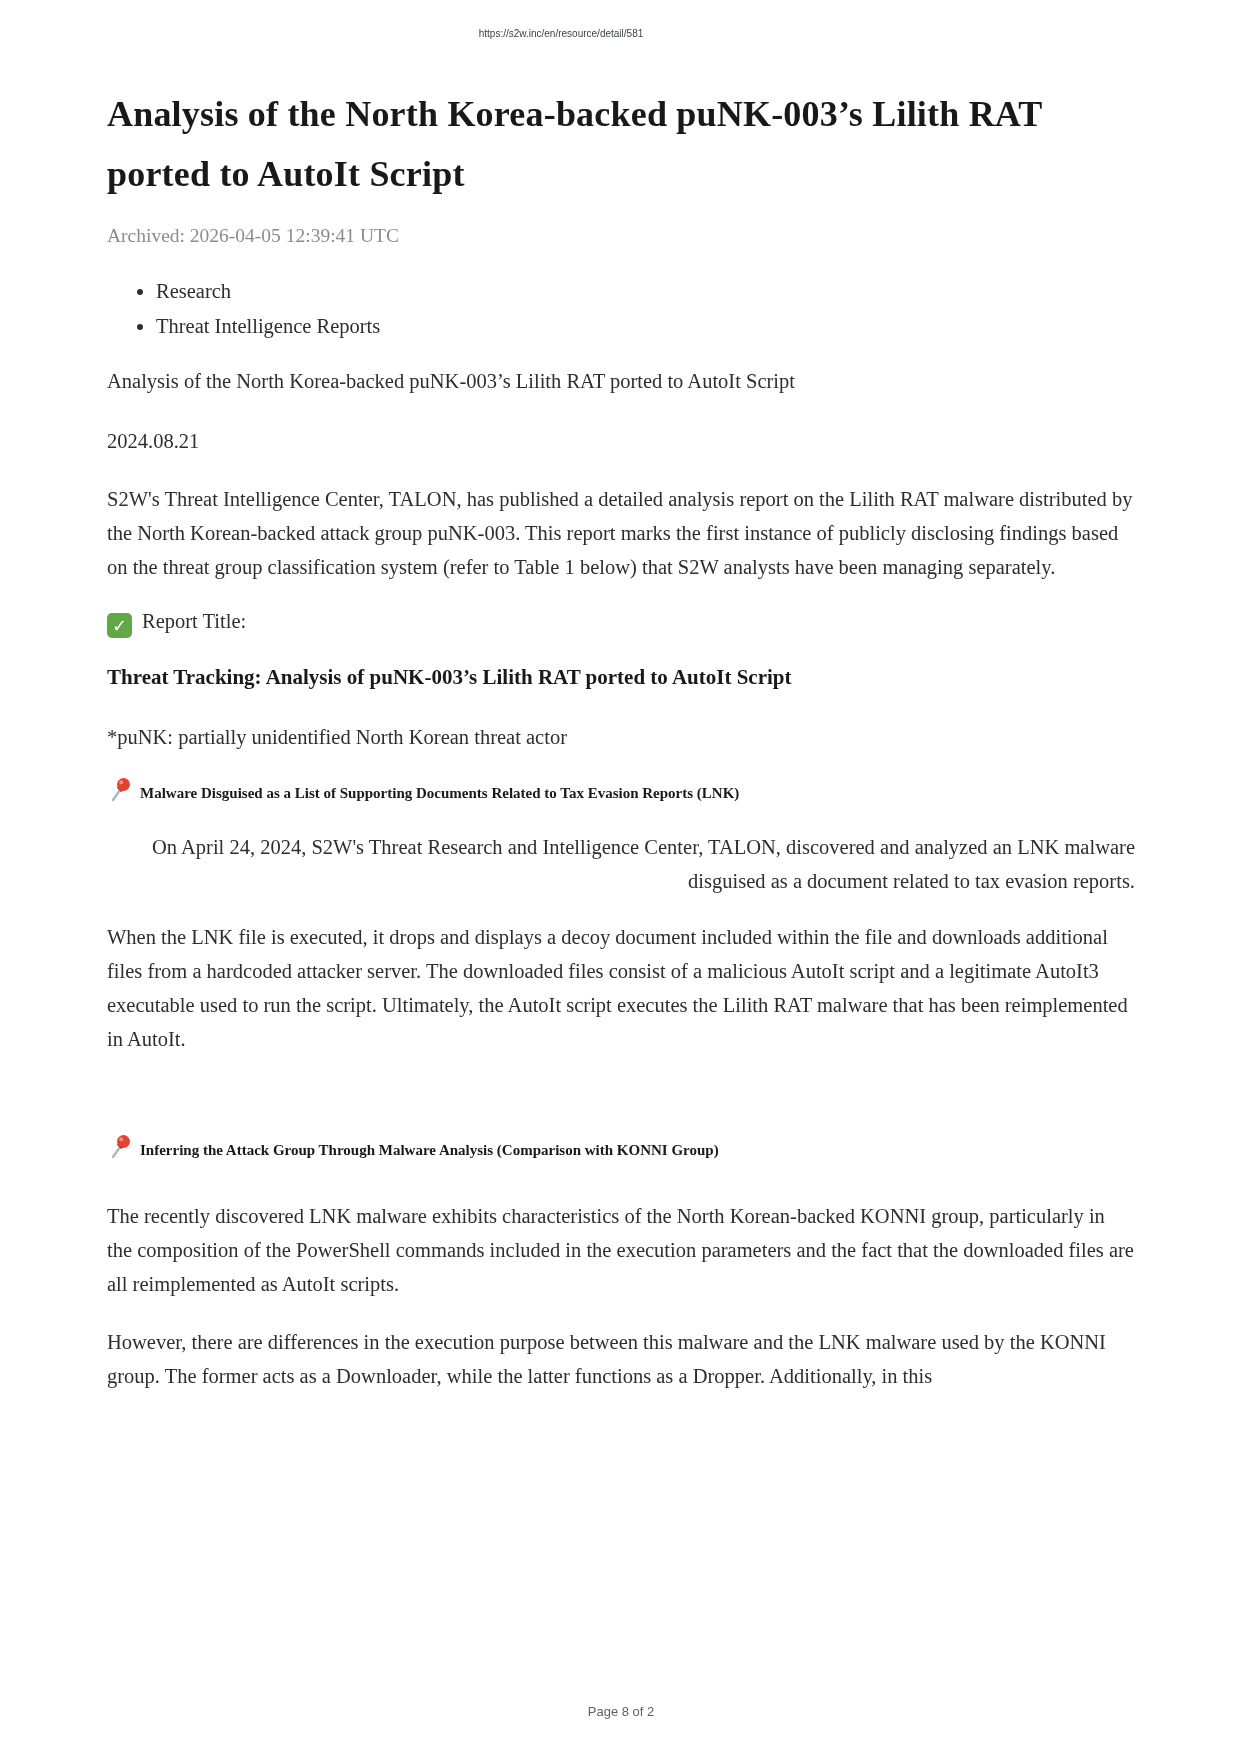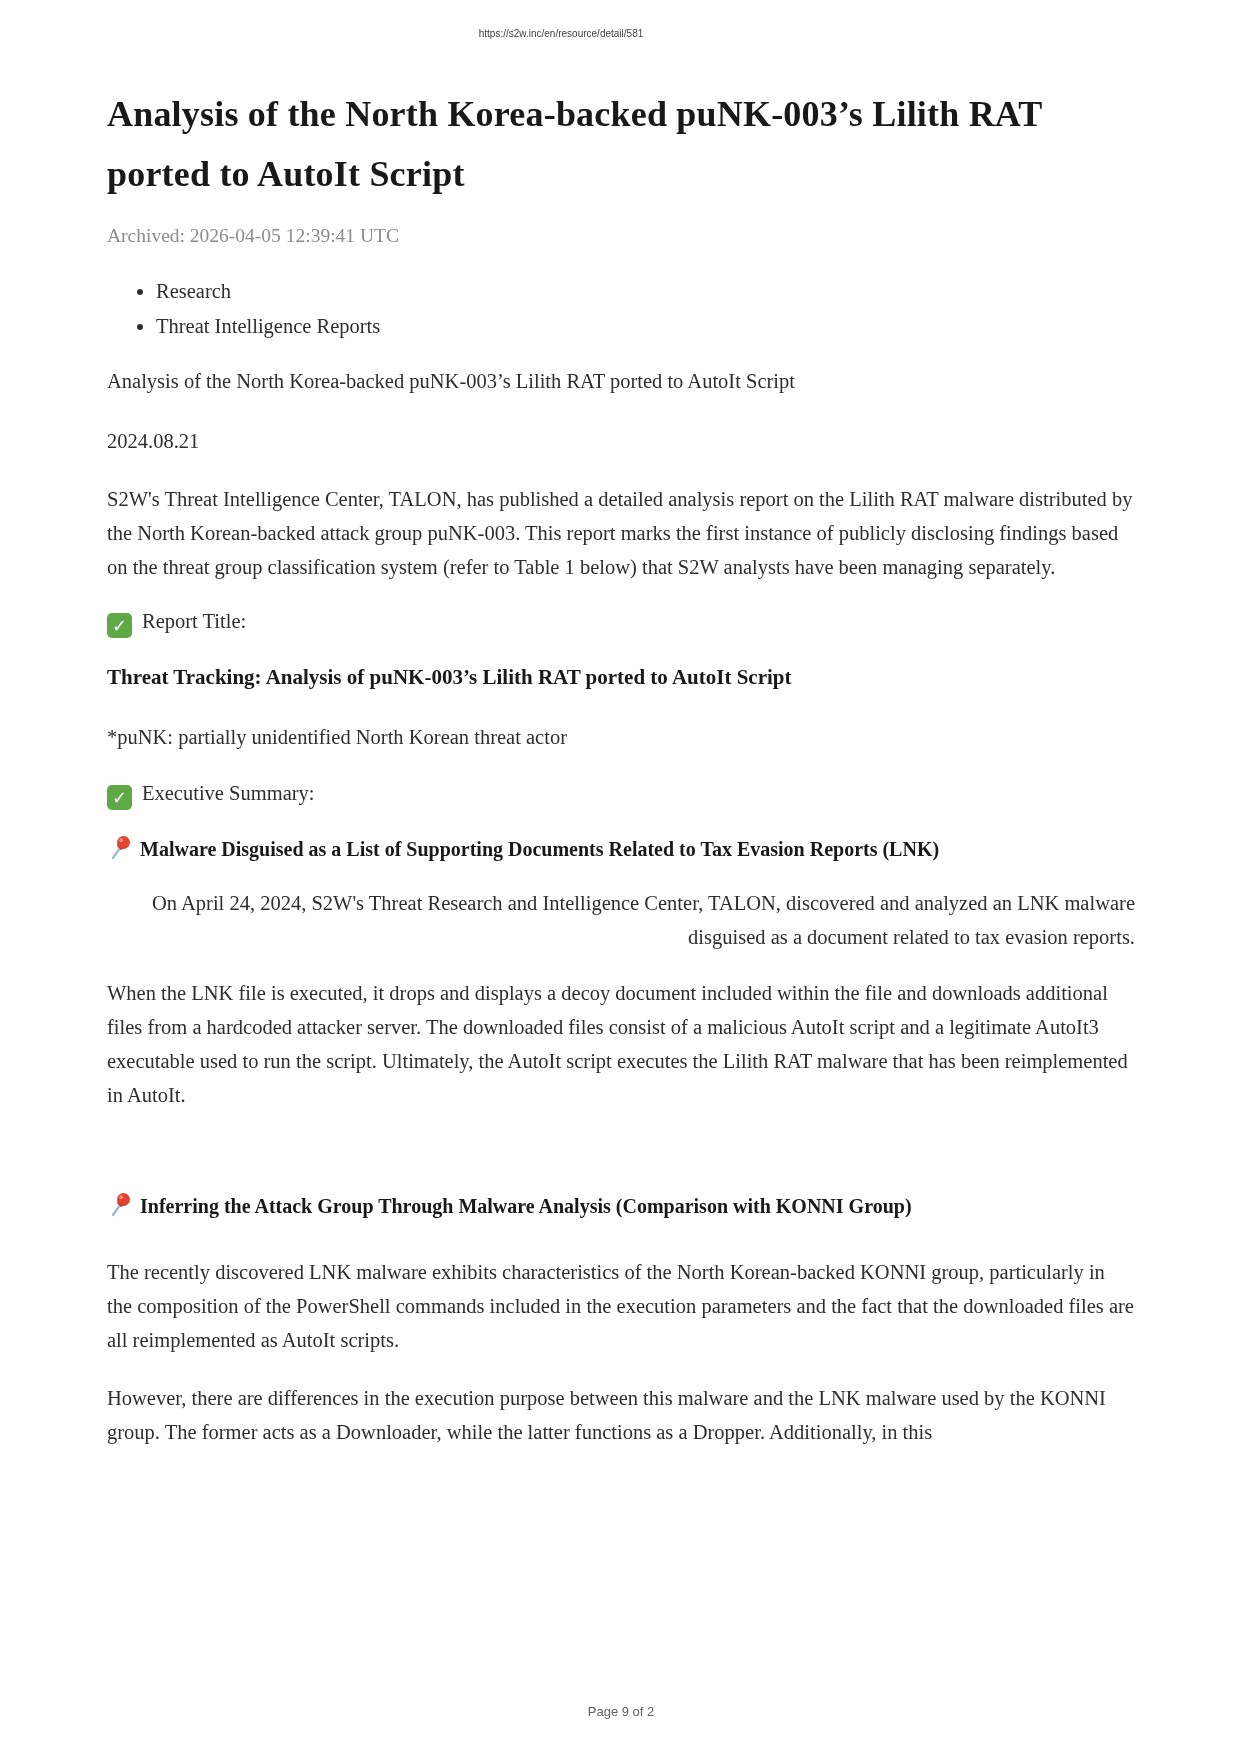--- a/index.html
+++ b/index.html
@@ -56,21 +56,21 @@
   p { margin: 0; font-size: 20.5px; line-height: 34px; }
   p.subtitle   { margin-top: 20px; }
   p.date       { margin-top: 26px; }
   p.intro      { margin-top: 24px; }
   p.label-line { margin-top: 20px; }
   p.label-line.exec { margin-top: 22px; }
   p.report-title { margin-top: 22px; font-weight: 700; font-size: 21px; color: #191919; }
   p.footnote   { margin-top: 26px; }
   h3.section-heading {
     margin: 22px 0 0 0;
-    font-size: 20px;
+    font-size: 15px;
     line-height: 34px;
     font-weight: 700;
     color: #191919;
   }
   h3.section-heading.big-gap { margin-top: 77px; }
   p.sec-p   { margin-top: 22px; }
   p.sec-p.first { margin-top: 20px; text-align: right; }
   p.sec-p.gap28 { margin-top: 32px; }
   p.sec-p.gap24 { margin-top: 24px; }
   .check {
@@ -130,23 +130,20 @@
   <p class="intro">S2W's Threat Intelligence Center, TALON, has published a detailed analysis report on the Lilith RAT malware distributed by the North Korean-backed attack group puNK-003. This report marks the first instance of publicly disclosing findings based on the threat group classification system (refer to Table 1 below) that S2W analysts have been managing separately.</p>
 
   <p class="label-line">
     <span class="check">✓</span><span>Report Title:</span>
   </p>
 
   <p class="report-title">Threat Tracking: Analysis of puNK-003’s Lilith RAT ported to AutoIt Script</p>
 
   <p class="footnote">*puNK: partially unidentified North Korean threat actor</p>
 
-  <p class="label-line exec">
-    <span class="check">✓</span><span>Executive Summary:</span>
-  </p>
 
   <h3 class="section-heading">
     <svg class="pin-svg" width="26" height="26" viewBox="0 0 26 26" aria-hidden="true">
       <line x1="6" y1="24" x2="13" y2="14" stroke="#9fb7c6" stroke-width="2.2" stroke-linecap="round"></line>
       <path d="M10 12 L14 16 L19 13 L13 7 Z" fill="#b03126"></path>
       <circle cx="16.5" cy="8.5" r="6.5" fill="#e2422f"></circle>
       <circle cx="14.2" cy="6.2" r="2" fill="#f29180"></circle>
     </svg><span>Malware Disguised as a List of Supporting Documents Related to Tax Evasion Reports (LNK)</span>
   </h3>
 
@@ -160,13 +157,13 @@
       <circle cx="16.5" cy="8.5" r="6.5" fill="#e2422f"></circle>
       <circle cx="14.2" cy="6.2" r="2" fill="#f29180"></circle>
     </svg><span>Inferring the Attack Group Through Malware Analysis (Comparison with KONNI Group)</span>
   </h3>
 
   <p class="sec-p gap28">The recently discovered LNK malware exhibits characteristics of the North Korean-backed KONNI group, particularly in the composition of the PowerShell commands included in the execution parameters and the fact that the downloaded files are all reimplemented as AutoIt scripts.</p>
   <p class="sec-p gap24">However, there are differences in the execution purpose between this malware and the LNK malware used by the KONNI group. The former acts as a Downloader, while the latter functions as a Dropper. Additionally, in this</p>
 
 </div>
 
-<div class="footer">Page 9 of 2</div>
+<div class="footer">Page 8 of 2</div>
 
 </body></html>

